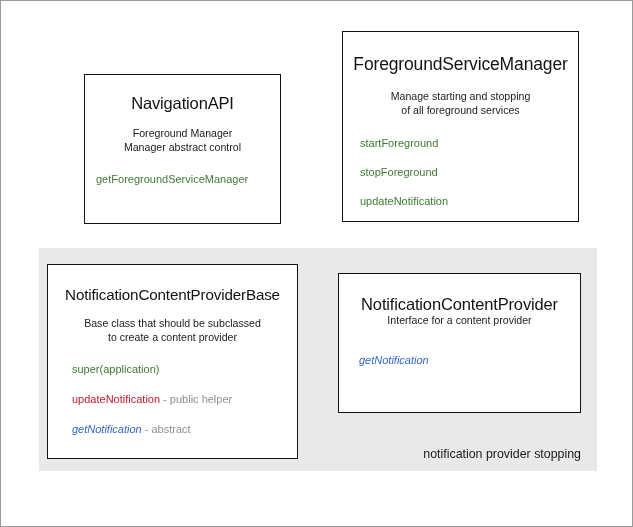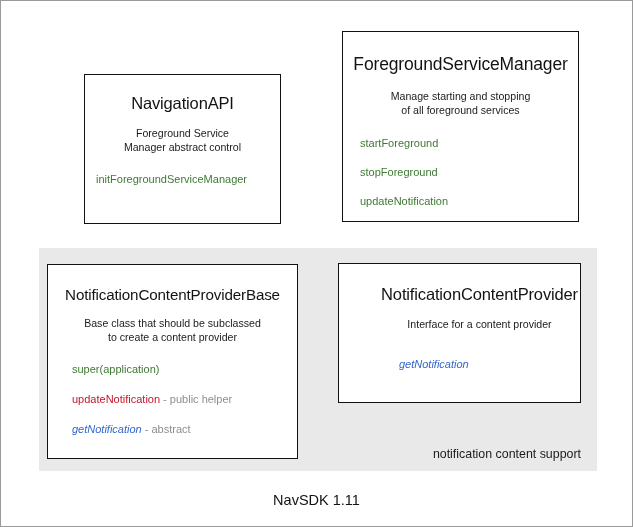--- a/index.html
+++ b/index.html
@@ -105,55 +105,55 @@
 
   #box-notification-content-provider-base {
     left: 46px; top: 263px; width: 251px; height: 195px;
   }
   #box-notification-content-provider-base .class-title { margin-top: 21px; }
   #box-notification-content-provider-base .class-desc  { margin-top: 14px; }
   #box-notification-content-provider-base .member-list { margin-top: 19px; padding-left: 24px; }
   #box-notification-content-provider-base .member + .member { margin-top: 19px; }
 
   #box-notification-content-provider {
-    left: 337px; top: 262px; width: 243px; height: 140px; padding-left: 40px;
+    left: 337px; top: 272px; width: 243px; height: 140px;
   }
   #box-notification-content-provider .class-title { margin-top: 21px; }
-  #box-notification-content-provider .class-desc  { margin-top: 14px; }
+  #box-notification-content-provider .class-desc  { }
   #box-notification-content-provider .member-list { margin-top: 27px; padding-left: 20px; }
 
   
   #footer-label {
     position: absolute;
     left: 0;
     right: 0;
     top: 491px;
     text-align: center;
     font-size: 14.5px;
     color: #131313;
   }
 </style>
 </head>
 <body>
 
 <div id="canvas">
 
   <div id="group-panel">
-    <div id="group-caption">notification content support</div>
+    <div id="group-caption">notification provider stopping</div>
   </div>
 
   <div class="class-box" id="box-navigation-api">
     <div class="class-title">NavigationAPI</div>
     <div class="class-desc">
-      <div>Foreground Service</div>
+      <div>Foreground Manager</div>
       <div>Manager abstract control</div>
     </div>
     <div class="member-list">
       <div class="member">
-        <span class="c-green">initForegroundServiceManager</span><span class="suffix"></span>
+        <span class="c-green">getForegroundServiceManager</span><span class="suffix"></span>
       </div>
     </div>
   </div>
 
   <div class="class-box" id="box-notification-content-provider-base">
     <div class="class-title small">NotificationContentProviderBase</div>
     <div class="class-desc">
       <div>Base class that should be subclassed</div>
       <div>to create a content provider</div>
     </div>
@@ -194,15 +194,14 @@
     <div class="class-desc">
       <div>Interface for a content provider</div>
     </div>
     <div class="member-list">
       <div class="member">
         <span class="c-blue">getNotification</span><span class="suffix"></span>
       </div>
     </div>
   </div>
 
-  <div id="footer-label">NavSDK 1.11</div>
 
 </div>
 
 </body></html>

